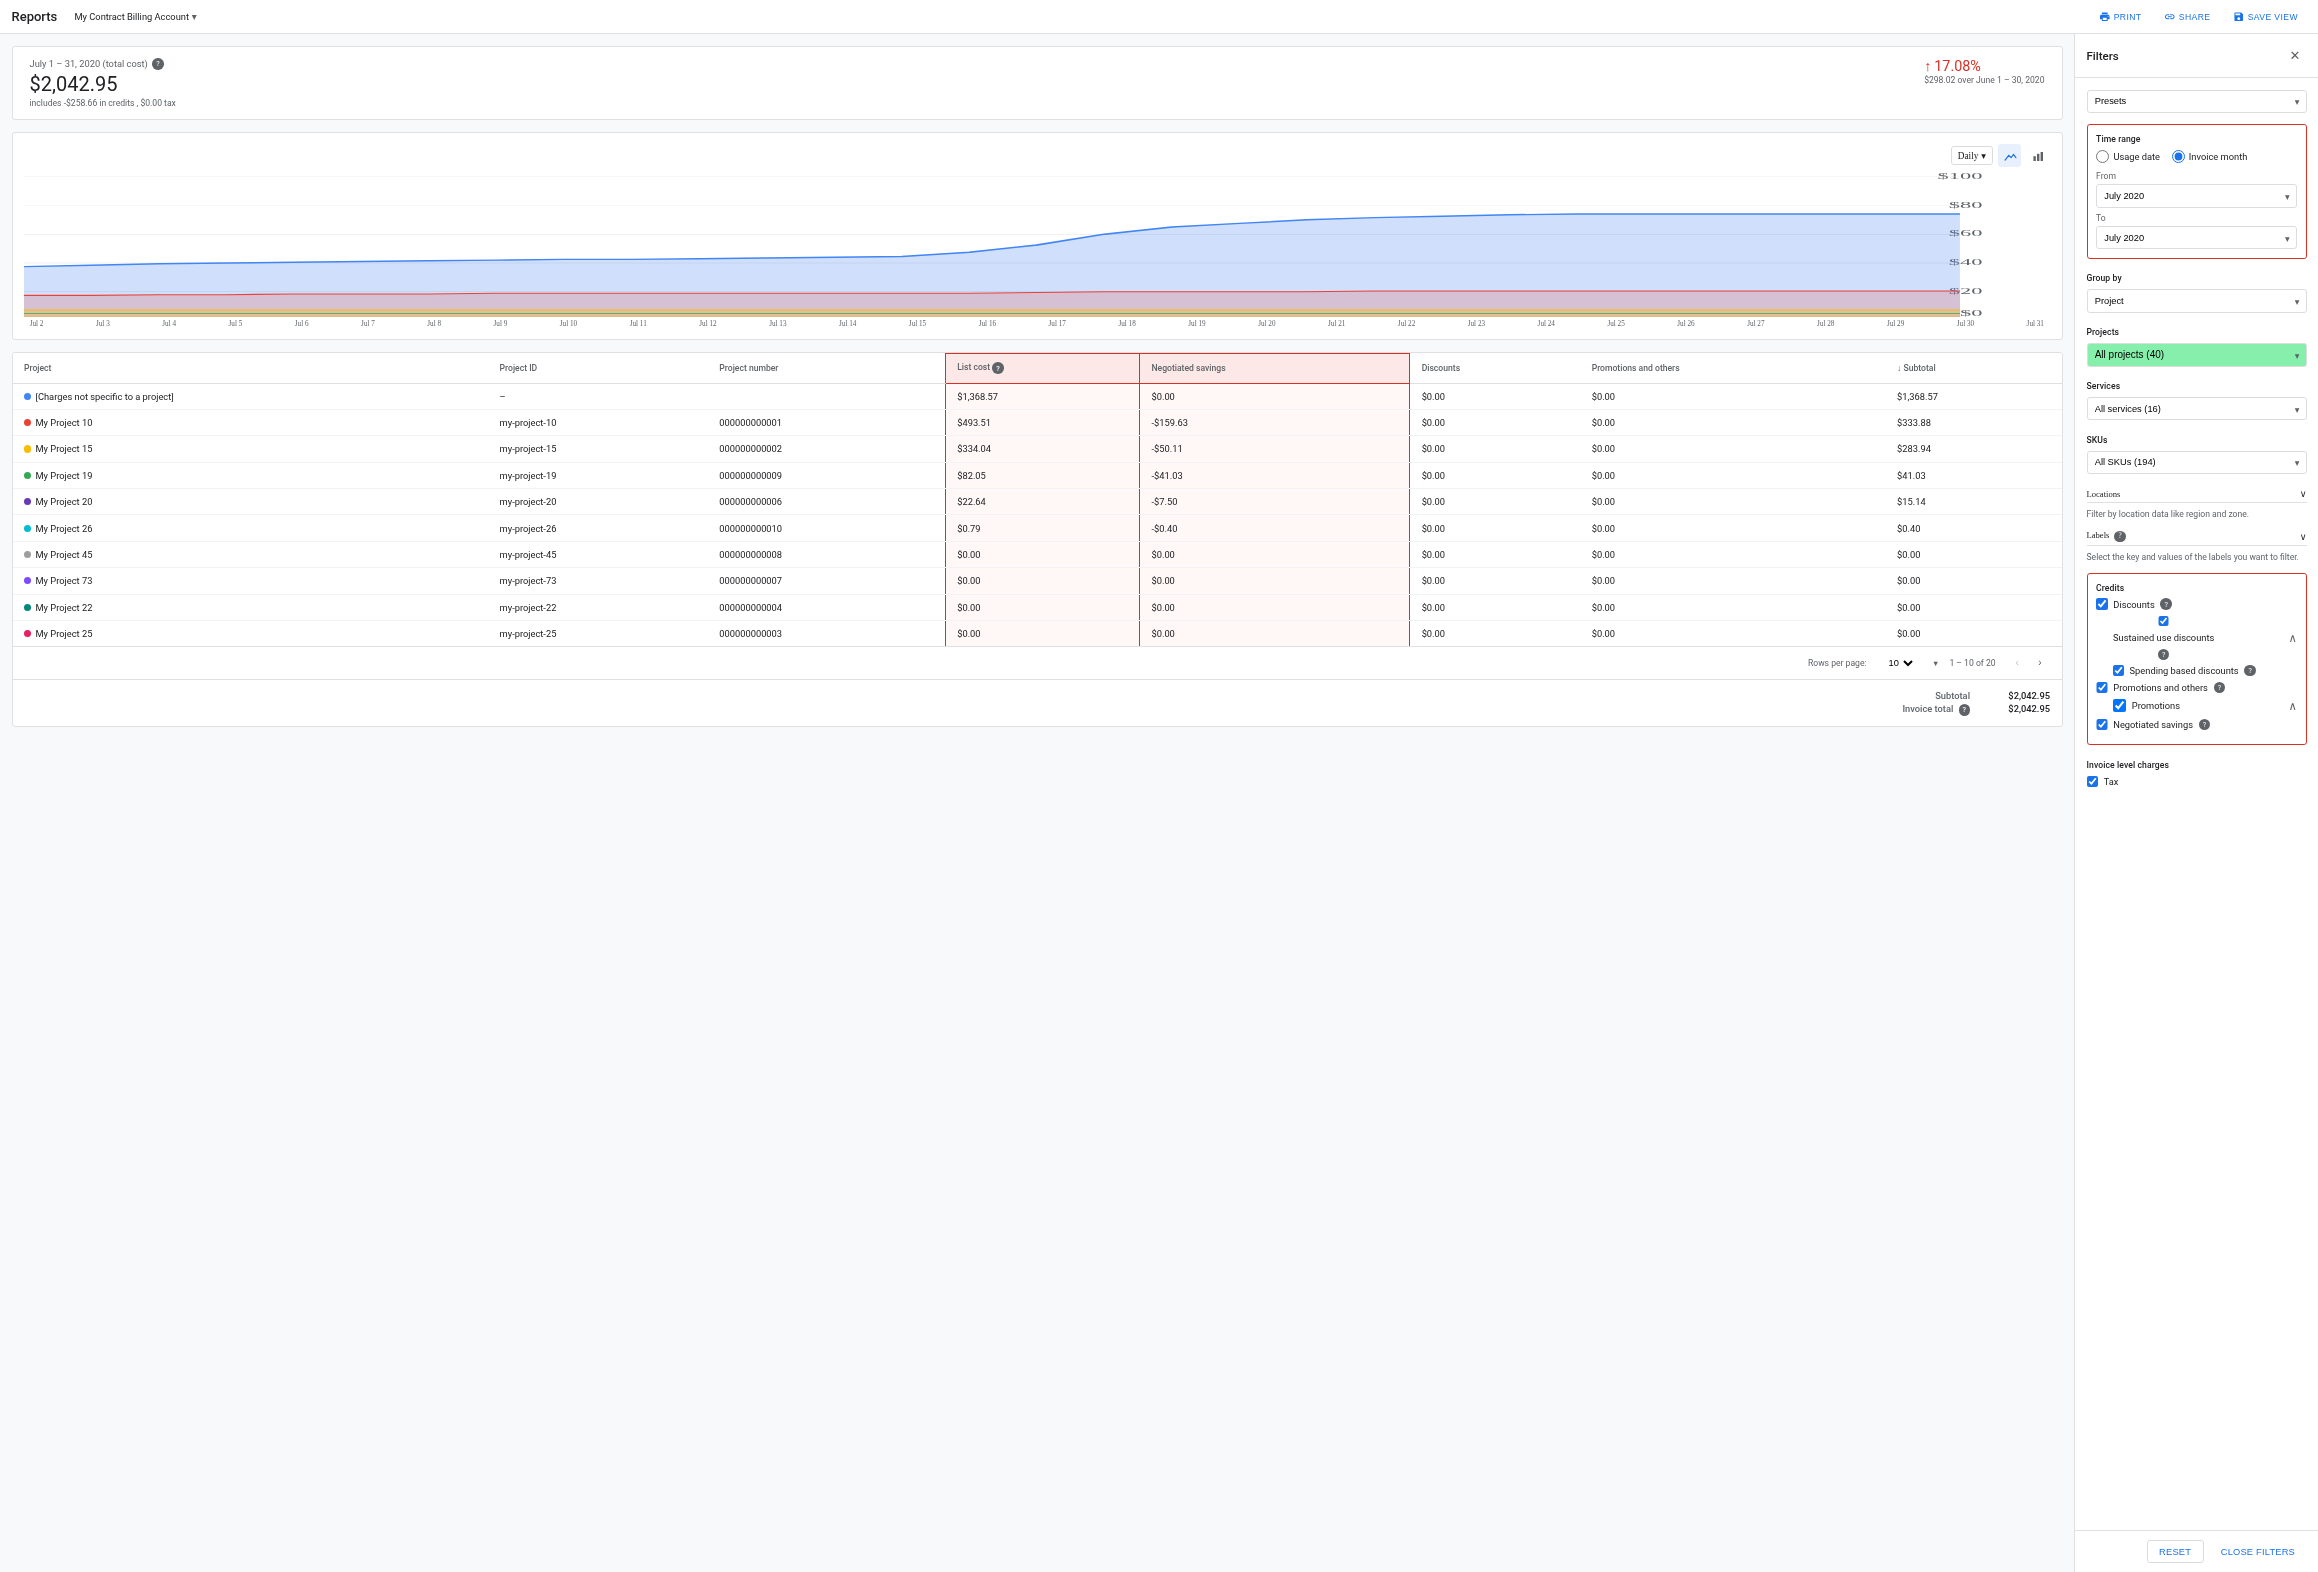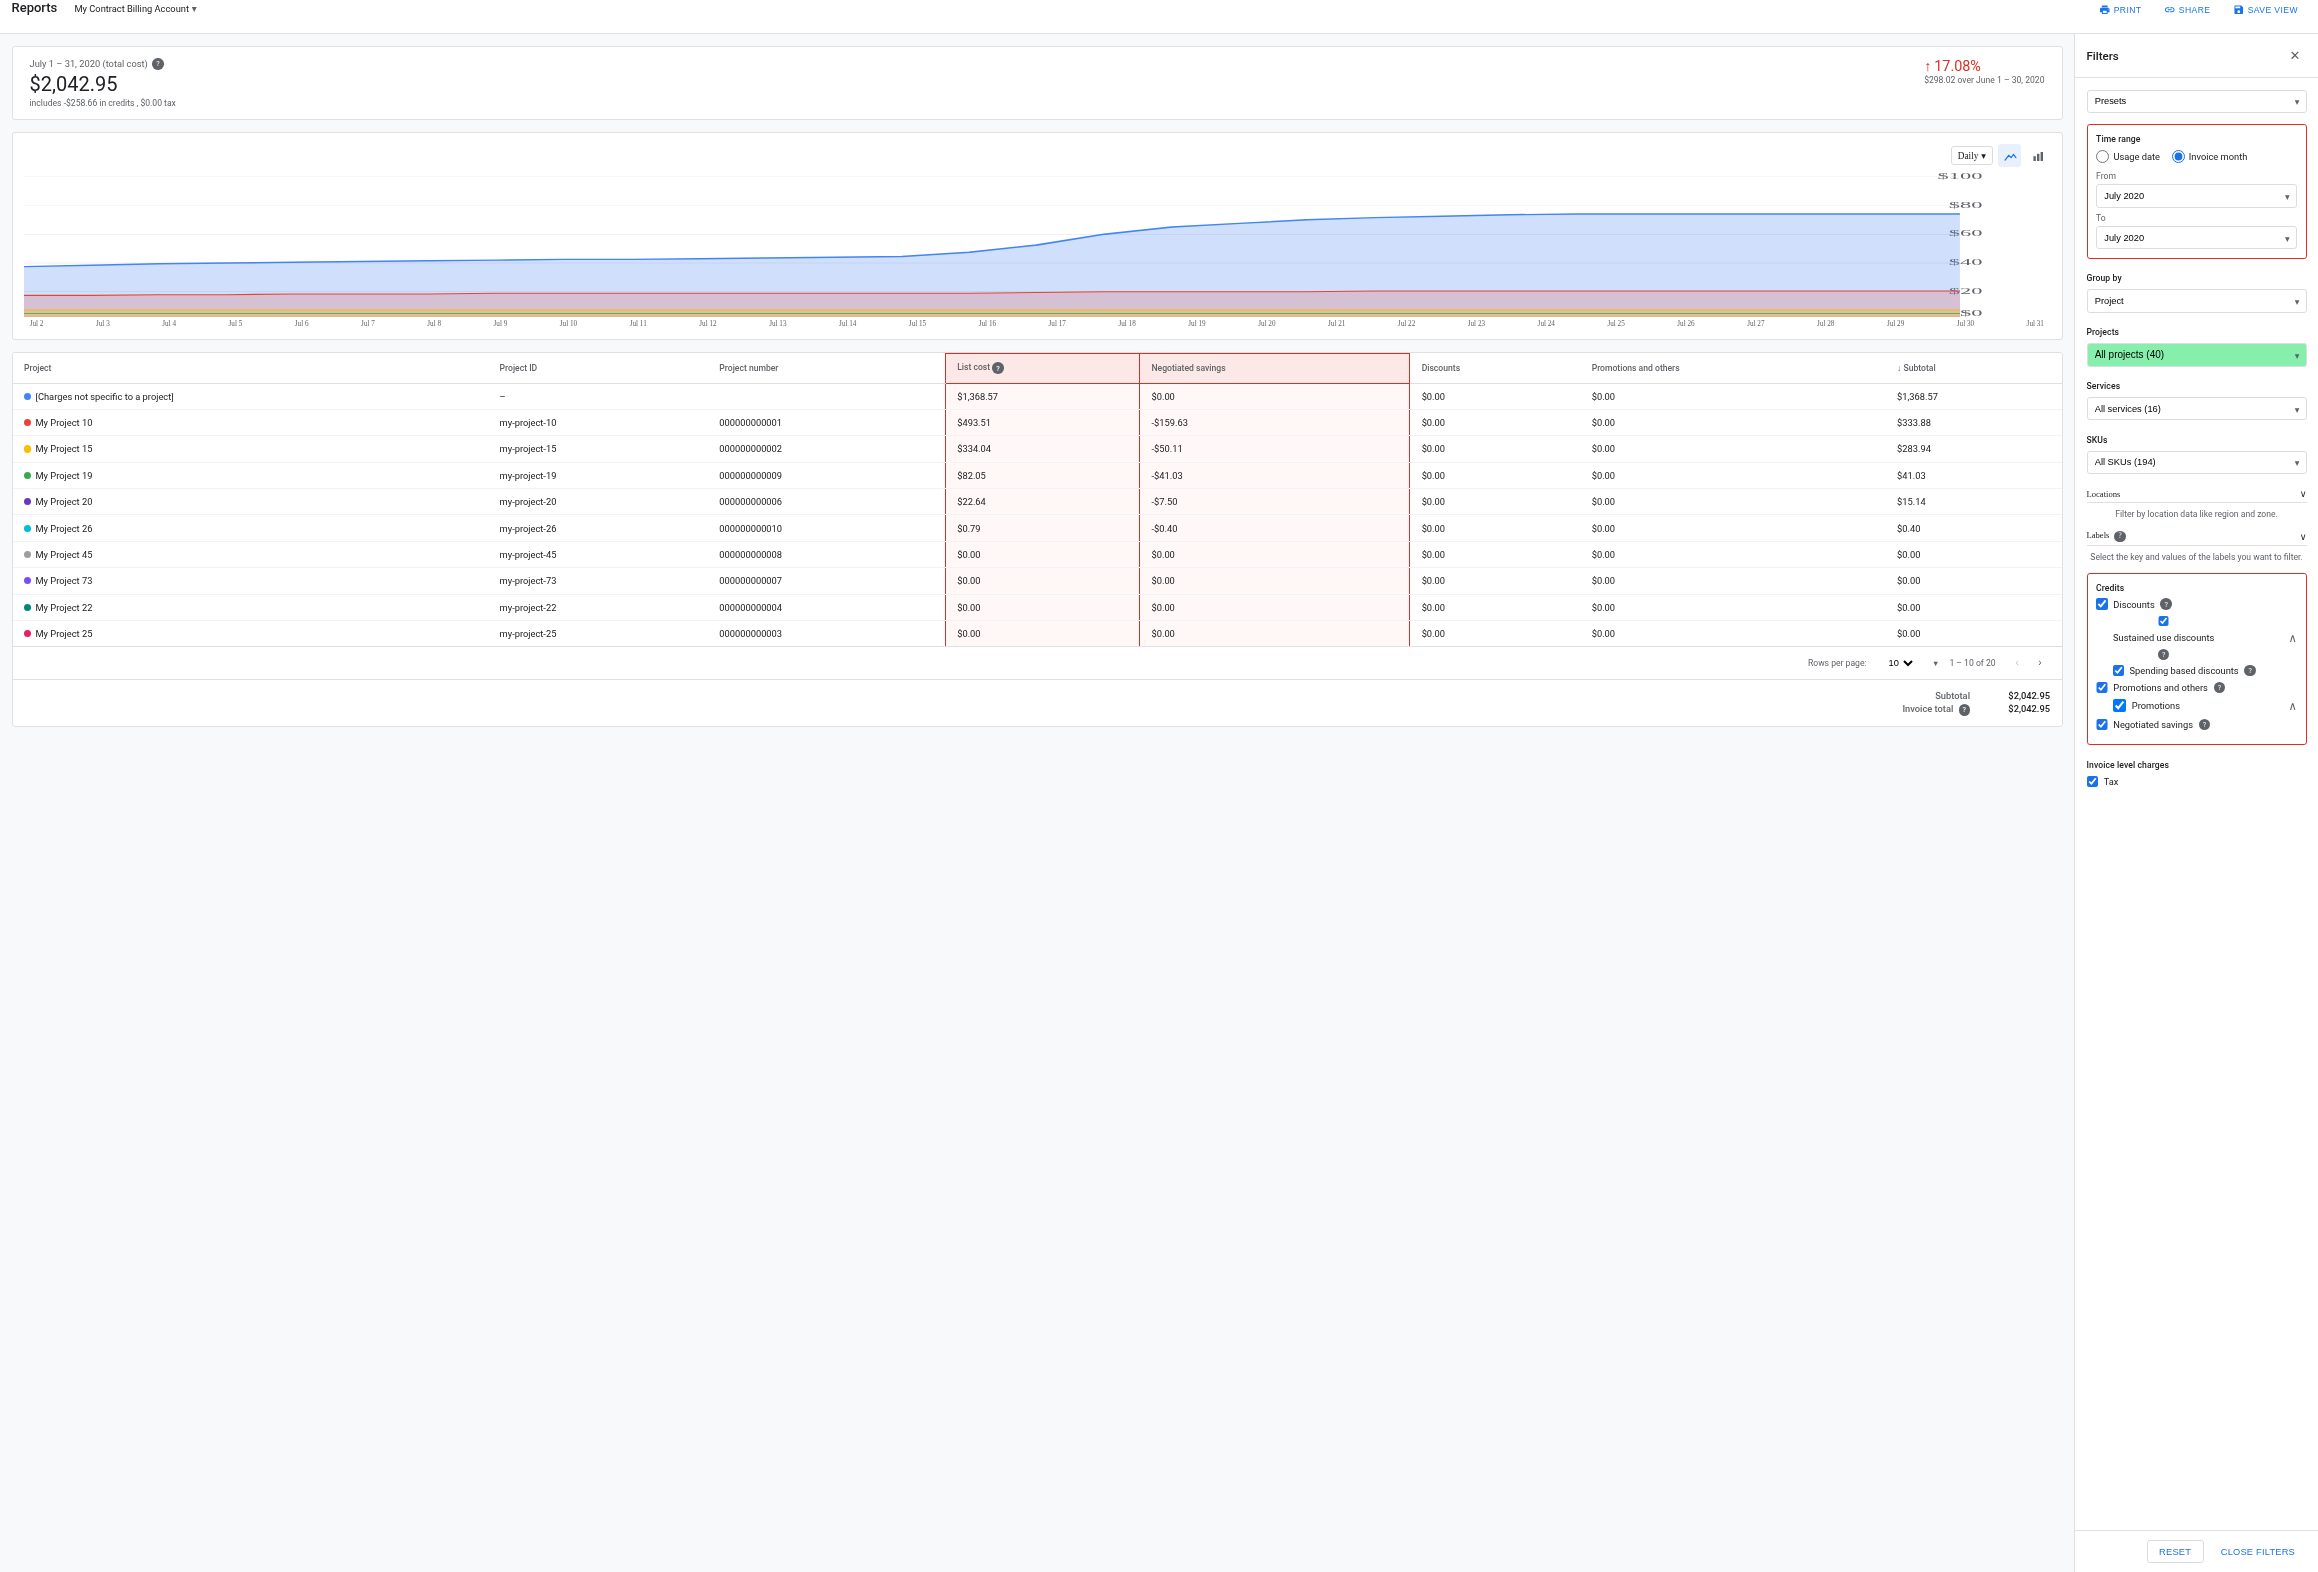--- a/index.html
+++ b/index.html
@@ -1,19 +1,19 @@
 <!DOCTYPE html>
 <html style="font-size:11.5px"><head>
   <meta charset="utf-8">
   <style>
     * { box-sizing: border-box; margin: 0; padding: 0; }
     body { font-family: 'Google Sans', Roboto, Arial, sans-serif; font-size: 9.3px; color: #202124; background: #f8f9fa; display: flex; flex-direction: column; height: 100vh; overflow: hidden; }
 
     
-    .header { display: flex; align-items: flex-start; padding: 0 11.5px; height: 34px; background: #fff; border-bottom: 0.7px solid #e0e0e0; gap: 11.5px; flex-shrink: 0; }
+    .header { display: flex; align-items: center; padding: 0 11.5px; height: 34px; background: #fff; border-bottom: 0.7px solid #e0e0e0; gap: 11.5px; flex-shrink: 0; }
     .header-title { font-size: 13px; font-weight: 500; color: #202124; }
     .account-selector { display: flex; align-items: center; gap: 2.9px; font-size: 9.3px; color: #202124; cursor: pointer; padding: 2.9px 5.7px; border-radius: 2.9px; }
     .header-actions { display: flex; align-items: center; gap: 5.7px; margin-left: auto; }
     .header-btn { display: flex; align-items: center; gap: 2.9px; font-size: 8.6px; font-weight: 500; color: #1a73e8; cursor: pointer; padding: 4.3px 8.6px; border: none; background: none; letter-spacing: 0.4px; }
 
     
     .main-layout { display: flex; flex: 1; overflow: hidden; }
     .content-area { flex: 1; overflow-y: auto; padding: 11.5px; display: flex; flex-direction: column; gap: 11.5px; }
 
     
@@ -91,21 +91,21 @@
 
     
     .filters-footer { display: flex; justify-content: flex-end; gap: 5.7px; padding: 8.6px 11.5px; border-top: 0.7px solid #e0e0e0; flex-shrink: 0; }
     .btn-reset { padding: 5.7px 11.5px; border: 0.7px solid #dadce0; border-radius: 2.9px; background: #fff; font-size: 9.3px; color: #1a73e8; font-weight: 500; cursor: pointer; letter-spacing: 0.2px; }
     .btn-close-filters { padding: 5.7px 11.5px; border: none; border-radius: 2.9px; background: #fff; font-size: 9.3px; color: #1a73e8; font-weight: 500; cursor: pointer; letter-spacing: 0.2px; }
 
     
     .collapsible-section { margin-bottom: 11.5px; }
     .collapsible-header { display: flex; align-items: center; justify-content: space-between; cursor: pointer; padding-bottom: 2.9px; border-bottom: 0.7px solid #e0e0e0; }
     .collapsible-title { font-size: 8.6px; font-weight: 500; color: #202124; font-family: Liberation Serif, serif; }
-    .collapsible-body { padding-top: 5.7px; font-size: 8.6px; color: #5f6368; text-align: center; }
+    .collapsible-body { padding-top: 5.7px; font-size: 8.6px; color: #5f6368; }
 
     .presets-section { margin-bottom: 11.5px; }
   </style>
 </head>
 <body>
 
 <div class="header">
   <span class="header-title">Reports</span>
   <div class="account-selector">
     <span>My Contract Billing Account</span>

